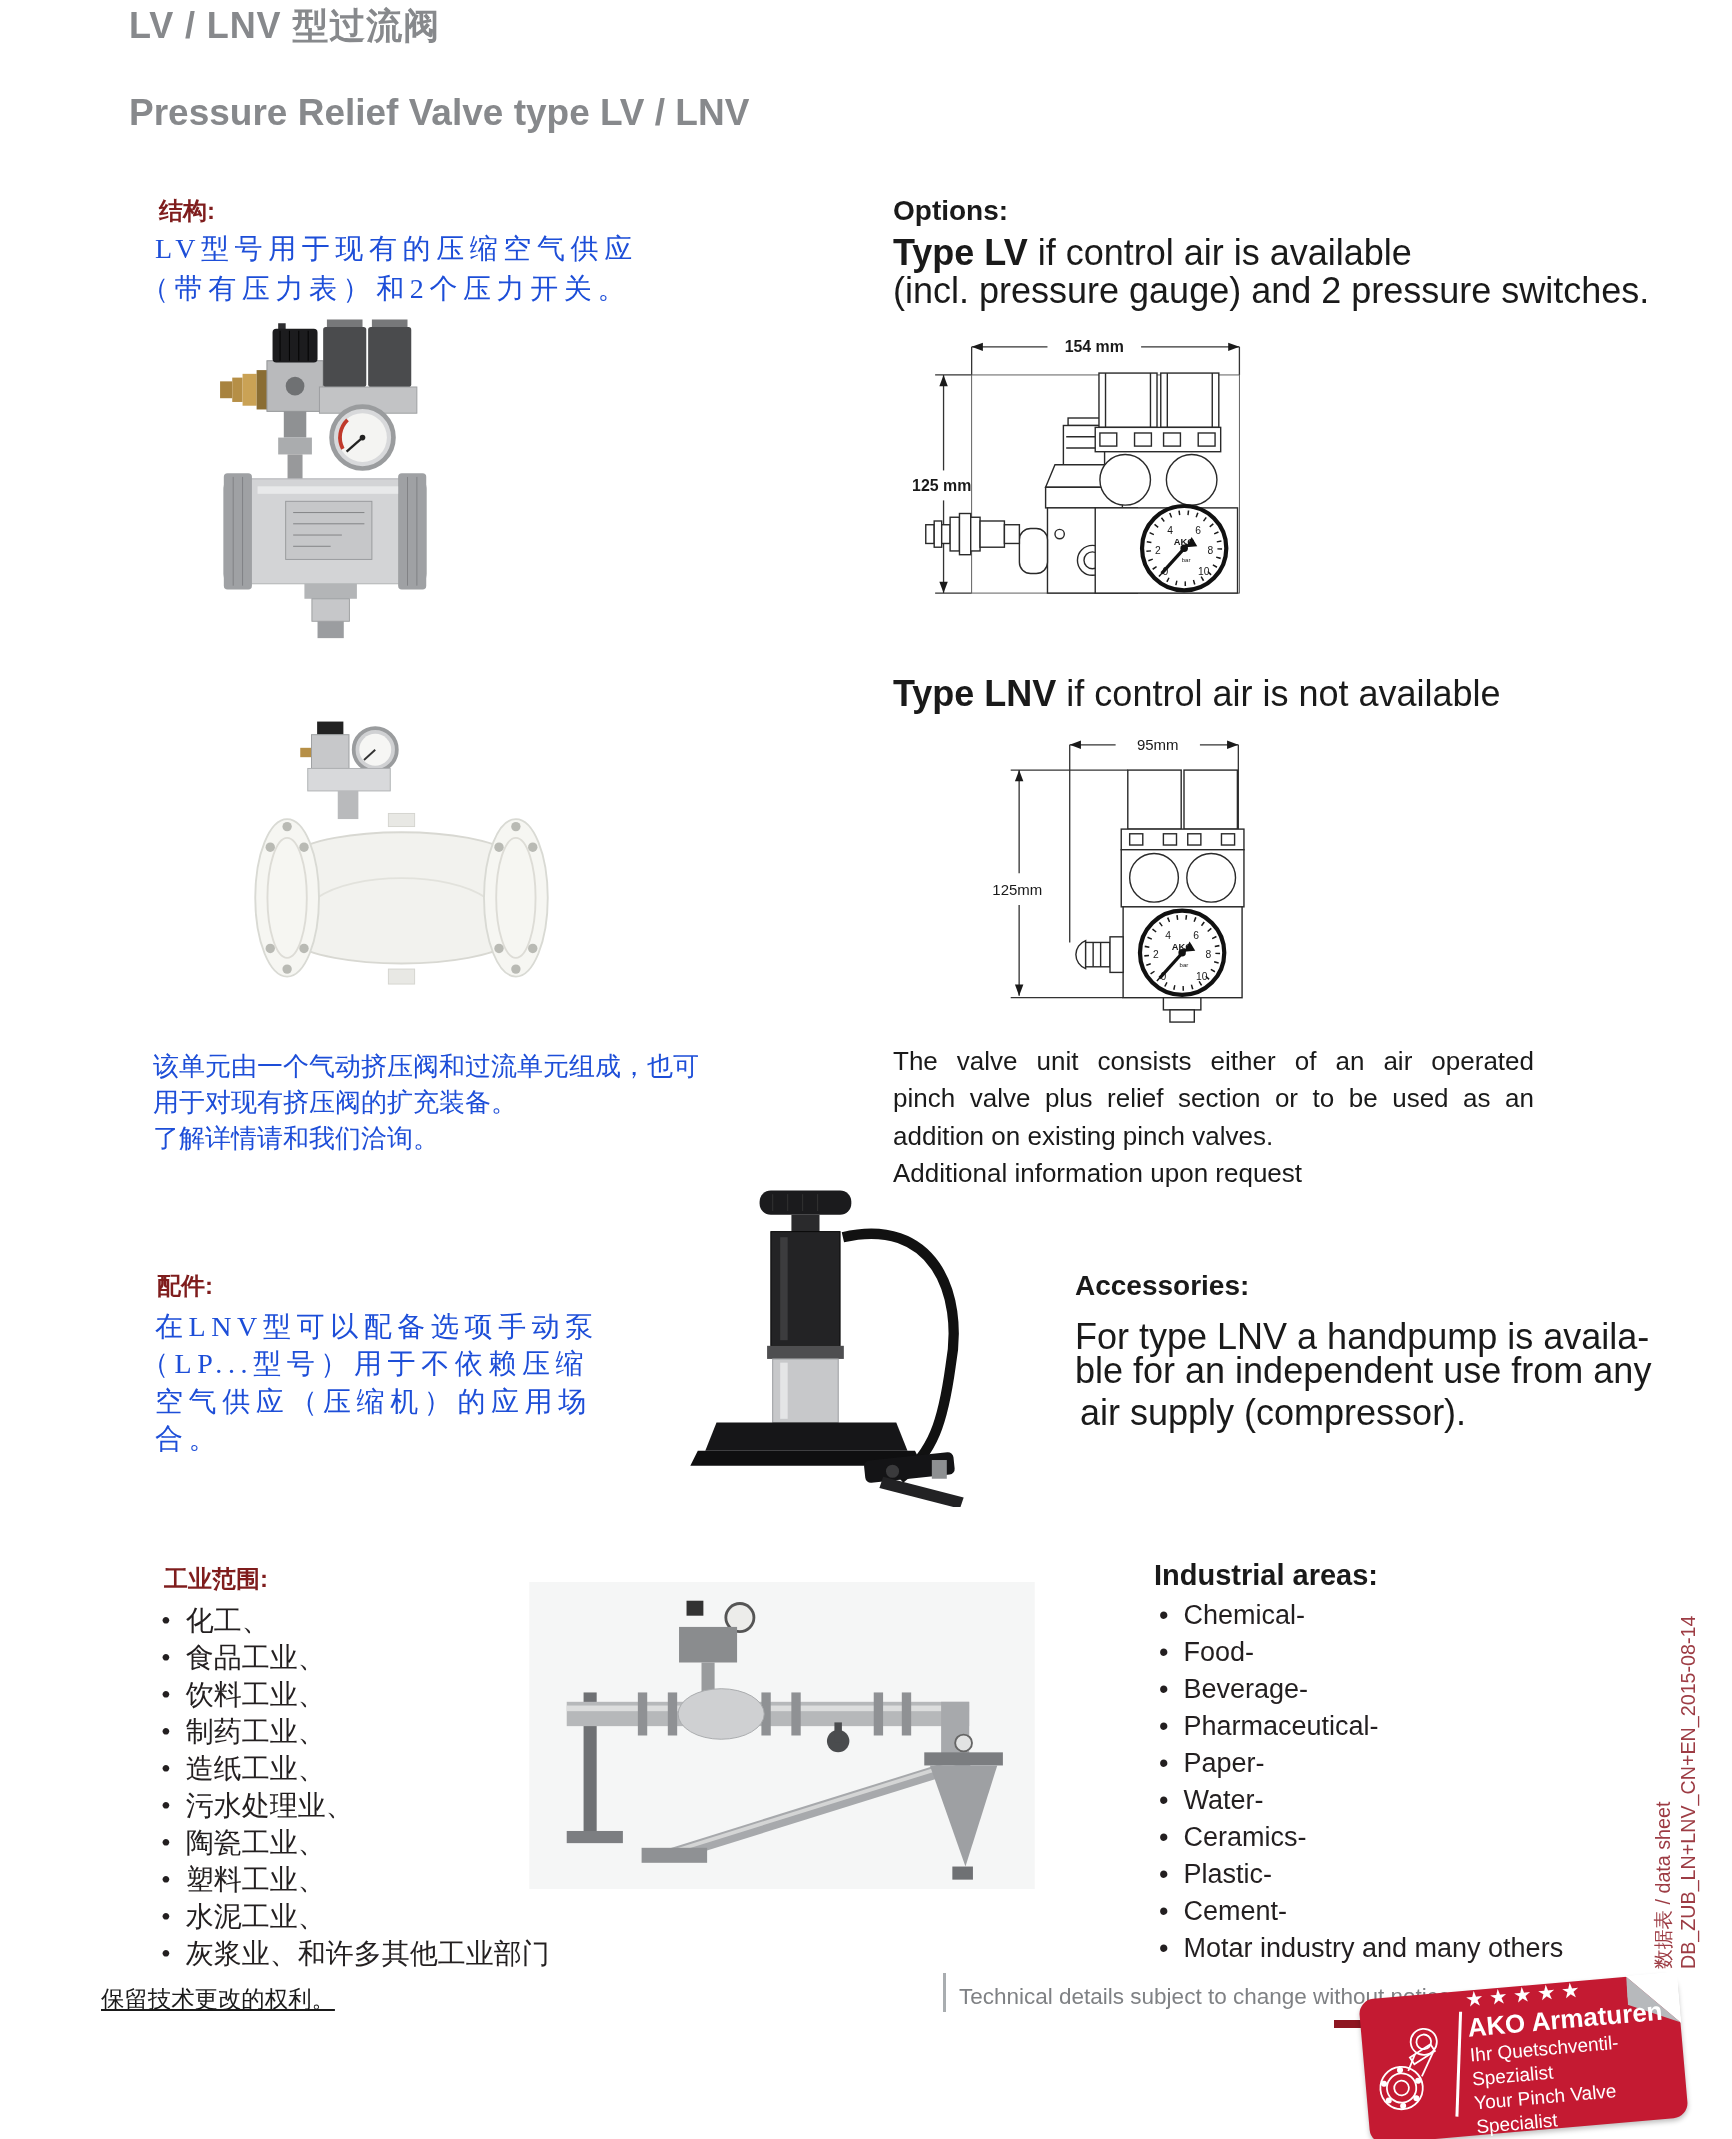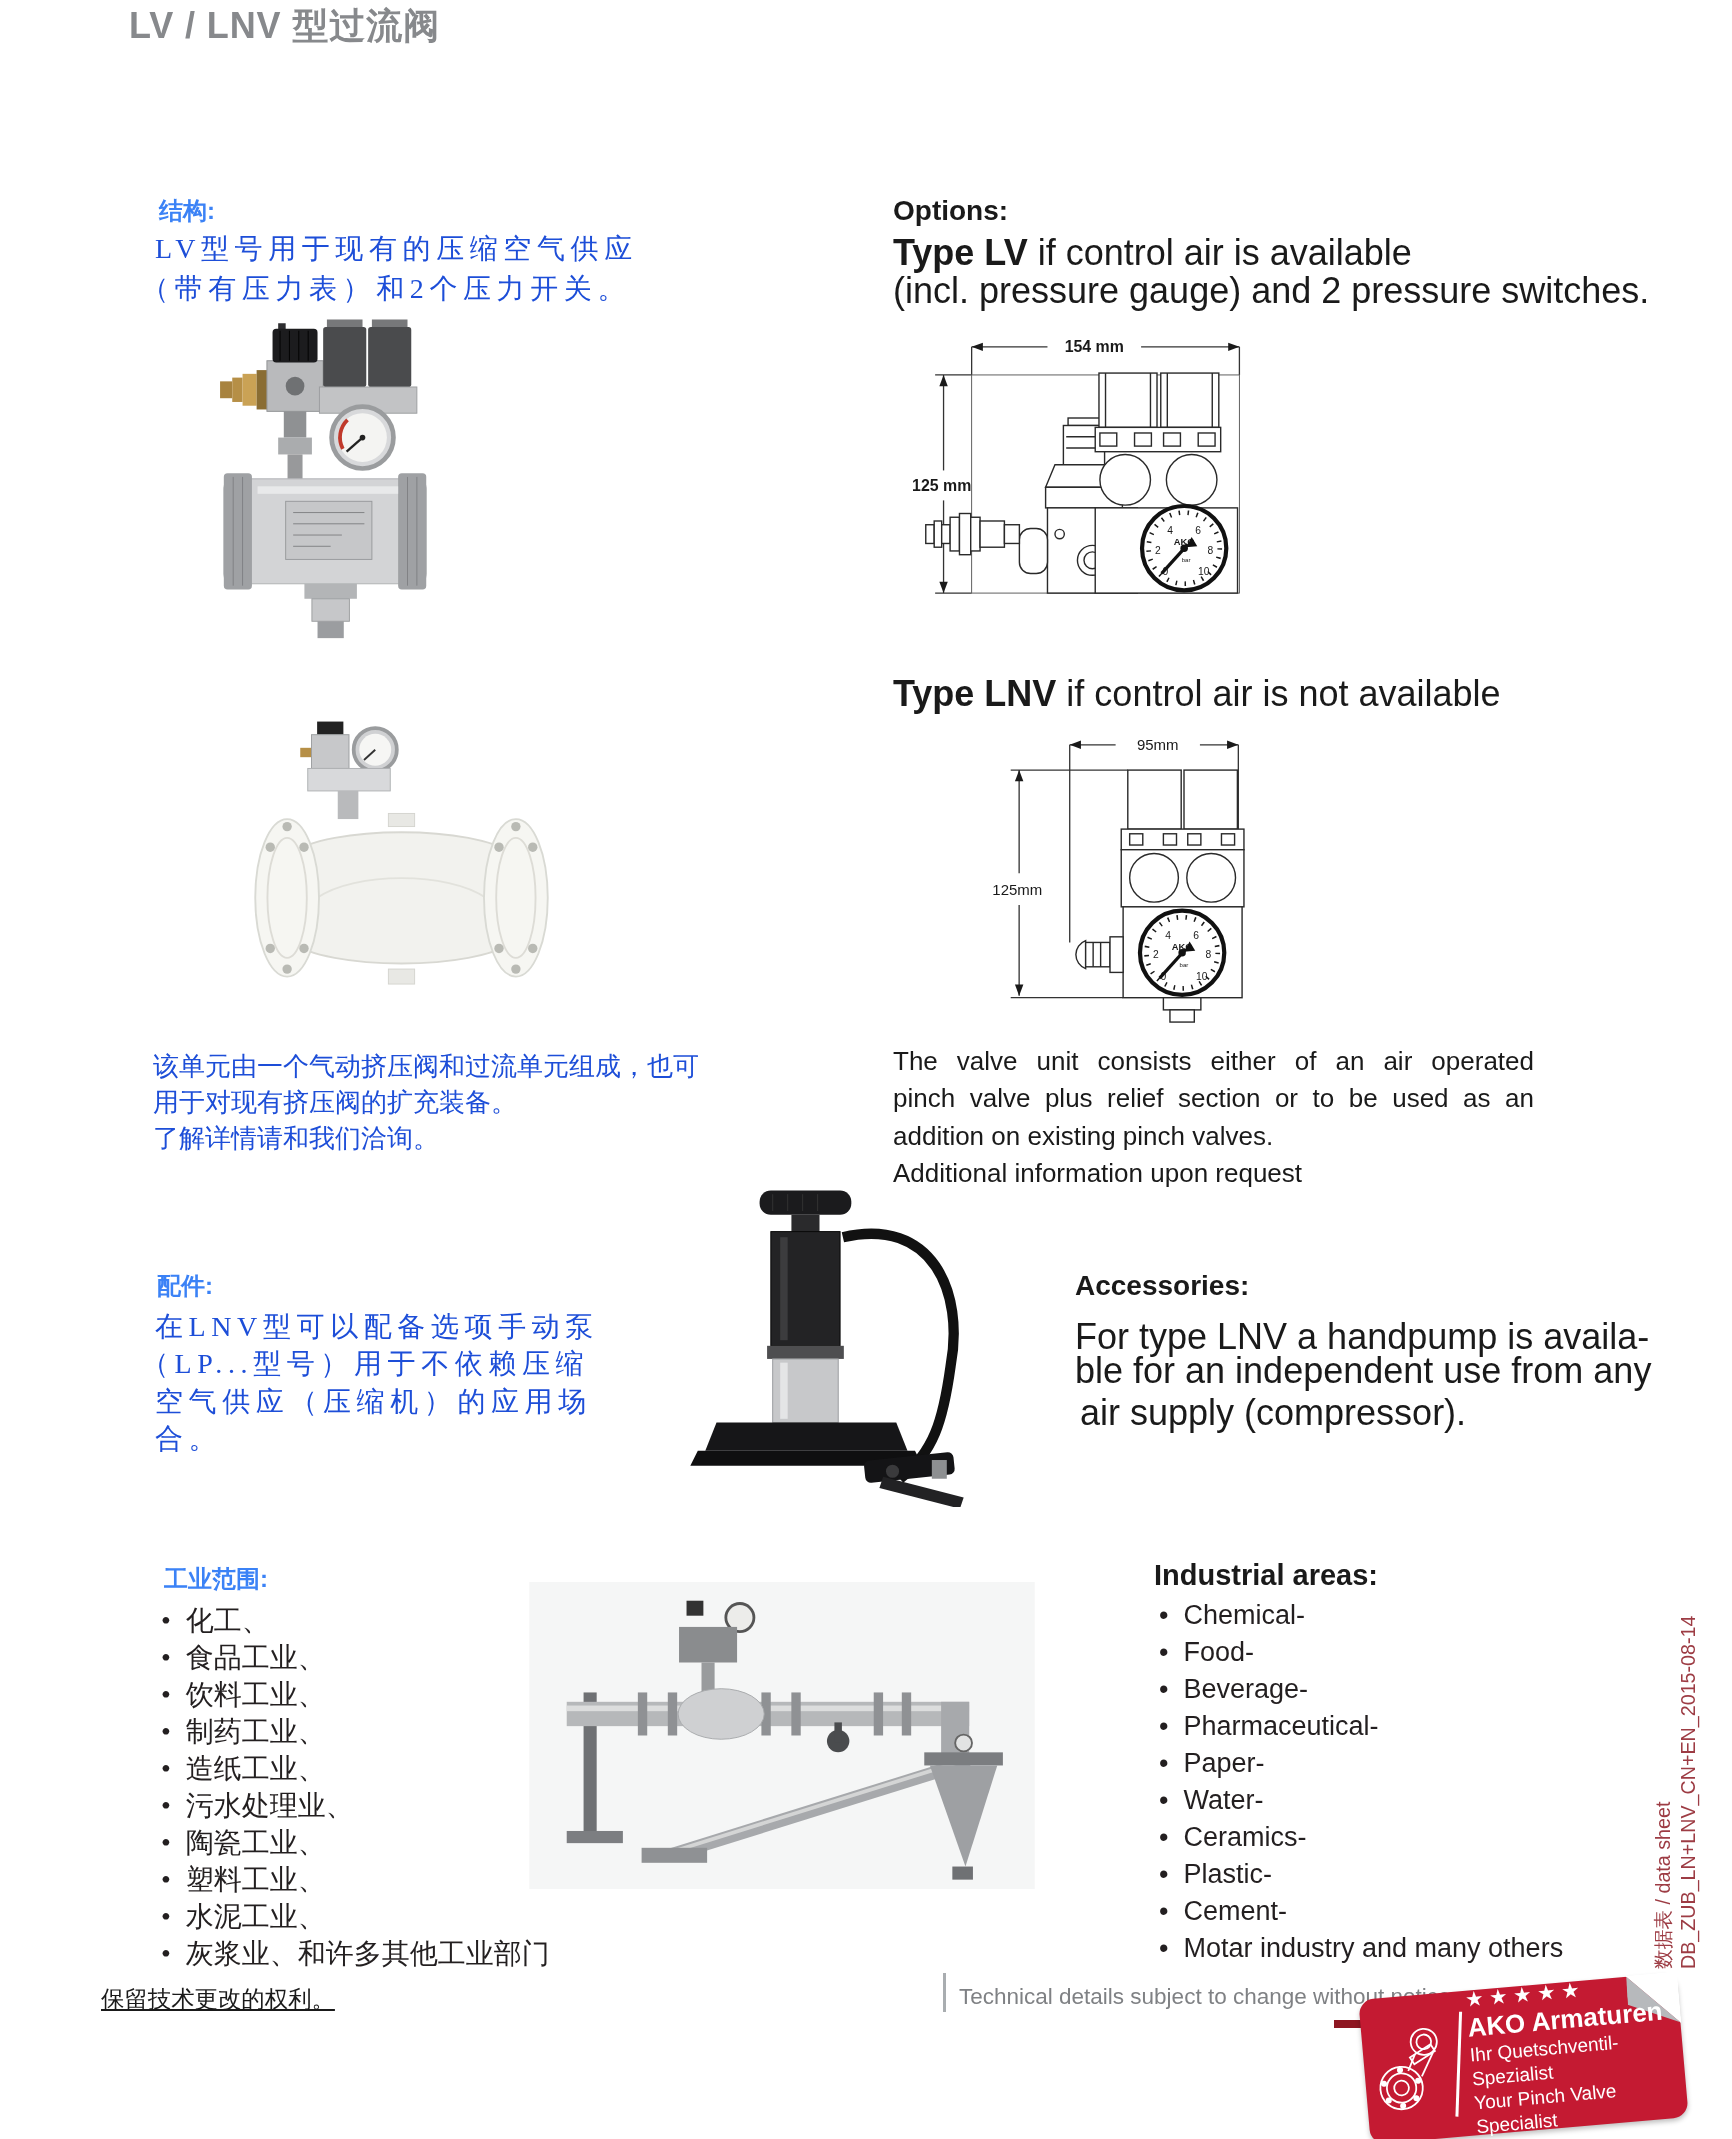--- a/index.html
+++ b/index.html
@@ -2,21 +2,21 @@
 <html style="font-size:15px"><head>
 <meta charset="utf-8">
 <style>
   html,body{margin:0;padding:0;background:#ffffff;}
   .page{position:relative;width:1732px;height:2140px;background:#fff;overflow:hidden;
         font-family:"Liberation Sans","DejaVu Sans",sans-serif;color:#231f20;}
   .abs{position:absolute;}
   .title-cn{font-size:36px;font-weight:bold;color:#87898c;letter-spacing:0.9px;
             font-family:"Liberation Sans","DejaVu Sans",sans-serif;}
   .title-en{font-size:37px;font-weight:bold;color:#87898c;}
-  .cnh{font-size:24px;font-weight:bold;color:#3b82f6;font-family:"Liberation Sans","DejaVu Sans",sans-serif;}
+  .cnh{font-size:24px;font-weight:bold;color:#7f1d1d;font-family:"Liberation Sans","DejaVu Sans",sans-serif;}
   .cn{font-size:26px;color:#1d4ed8;font-family:"Liberation Serif","DejaVu Serif",serif;white-space:nowrap;}
   .cn.sp6{font-size:28px;letter-spacing:5.6px;}
   .cn.sp3{font-size:28px;letter-spacing:2.8px;}
   .enh{font-size:28px;font-weight:bold;color:#1a1a1a;}
   .en{font-size:36px;color:#1a1a1a;white-space:nowrap;}
   .enp{font-size:26px;color:#1a1a1a;width:641px;white-space:normal;}
   .just{text-align:justify;text-align-last:justify;}
   .li-row{display:flex;align-items:baseline;white-space:nowrap;}
   .li-row .blt{margin-right:15px;}
   .cn-list .li-row{height:37px;font-size:28px;font-family:"Liberation Serif","DejaVu Serif",serif;}
@@ -46,20 +46,21 @@
   .sticker-stars{font-size:20.6px;letter-spacing:5.6px;line-height:24px;}
   .sticker-brand{font-size:26px;font-weight:bold;line-height:32px;}
   .sticker-tag{font-size:19px;line-height:24px;}
 </style>
 </head>
 <body>
 
 <div class="page">
 
   <div class="abs title-cn" style="left:129px;top:1.9px;">LV / LNV 型过流阀</div>
+  <div class="abs title-en" style="left:129px;top:92px;">Pressure Relief Valve type LV / LNV</div>
 
   <div class="abs cnh" style="left:159px;top:195px;">结构:</div>
   <div class="abs cn sp6" style="left:155px;top:230px;">LV型号用于现有的压缩空气供应</div>
   <div class="abs cn sp6" style="left:141px;top:270px;">（带有压力表）和2个压力开关。</div>
 
   <svg class="abs" style="left:220px;top:312px;" width="211" height="343" viewBox="0 0 225 366">
 
     <rect x="0" y="74" width="13" height="18" fill="#a8833f"></rect>
     <rect x="13" y="70" width="11" height="26" fill="#b68f46"></rect>
     <rect x="24" y="66" width="15" height="34" fill="#caa255"></rect>

